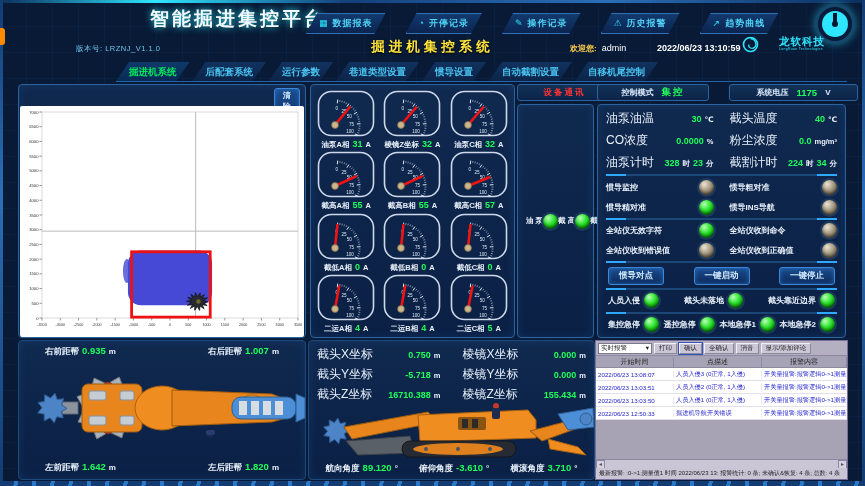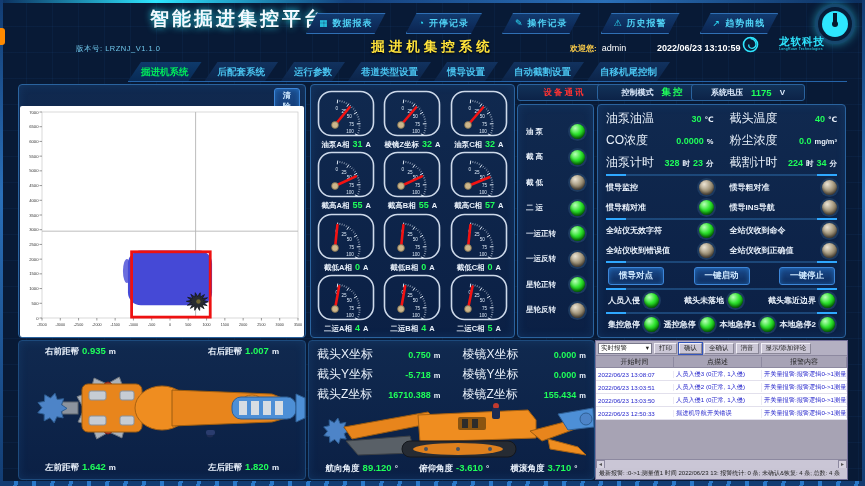--- a/index.html
+++ b/index.html
@@ -35,21 +35,21 @@
 #sys-title{position:absolute;left:50%;top:38px;transform:translateX(-50%);font-size:13.5px;font-weight:800;
   letter-spacing:4px;color:#ffe43c;text-shadow:0 1px 2px #000}
 #welcome{position:absolute;left:570px;top:43px;display:flex;gap:5px;align-items:baseline}
 #welcome .wl{color:#ffcf4a;font-size:8px;font-weight:bold}
 #welcome .un{color:#fff;font-size:9px;font-weight:normal}
 #datetime{position:absolute;left:657px;top:43px;color:#fff;font-size:9px;font-weight:bold}
 #brand{position:absolute;left:742px;top:36px;display:flex;gap:20px;align-items:flex-start}
 #brand .bt{color:#2ee6ff;font-size:10.5px;font-weight:800;letter-spacing:1px;line-height:1}
 #brand .bs{color:#2ee6ff;font-size:3.5px;letter-spacing:.3px}
 
-#tabs{position:absolute;left:128px;top:62px;right:18px;height:20px;display:flex;gap:3px;border-bottom:1px solid #2563a8}
+#tabs{position:absolute;left:116px;top:62px;right:18px;height:20px;display:flex;gap:3px;border-bottom:1px solid #2563a8}
 .tab{padding:0 13px;line-height:19px;font-size:9.5px;font-weight:bold;color:#49c3ef;cursor:pointer;white-space:nowrap;
   background:linear-gradient(#11325f,#0c2449);clip-path:polygon(13px 0,100% 0,calc(100% - 13px) 100%,0 100%)}
 .tab.active{color:#00e85a;background:linear-gradient(#0e3a6b,#082a55)}
 
 .panel{position:absolute;background:linear-gradient(180deg,#10294f,#0b2045);border:1px solid #2a639e;border-radius:4px;
   box-shadow:inset 0 0 10px rgba(40,120,200,.18)}
 .hdr-box{position:absolute;height:17px;background:linear-gradient(180deg,#123258,#0c2348);border:1px solid #2a639e;
   border-radius:3px;display:flex;align-items:center;justify-content:center;gap:8px}
 .fld{display:flex;align-items:baseline;gap:3px;font-size:8.5px;font-weight:bold;color:#e9f1fb;white-space:nowrap}
 .fld .v{color:#1fff5a;font-size:9.5px}
@@ -65,22 +65,22 @@
 #traj-fields{position:absolute;left:6px;top:3px;right:5px;display:flex;gap:9px;align-items:center}
 #traj-chart{position:absolute;left:1px;top:21px}
 
 #gauges{position:absolute;left:0;top:0;right:0;bottom:0;display:grid;grid-template-columns:repeat(3,1fr);padding:3px 2px}
 .gcell{display:flex;flex-direction:column;align-items:center;justify-content:flex-end}
 .glbl{display:flex;align-items:baseline;gap:3px;margin-top:1px}
 .glbl .n{font-size:7.5px;font-weight:bold}
 .glbl .v{font-size:9px;font-weight:bold;color:#1fff5a}
 .glbl .u{font-size:7.5px;font-weight:bold}
 
-#comm-items{position:absolute;left:0;top:0;right:0;bottom:0;display:flex;flex-direction:column;
-  justify-content:space-between;padding:19px 8px}
+#comm-items{position:absolute;left:0;top:0;right:0;bottom:0;display:flex;
+  padding:19px 8px}
 .citem{display:flex;align-items:center;justify-content:space-between}
 .citem .cl{font-size:7.5px;font-weight:bold;white-space:nowrap}
 
 #ctl-body{position:absolute;left:597px;top:104px;width:249px;height:234px;padding:5px 8px;display:flex;
   flex-direction:column;justify-content:space-between}
 .grid2{display:grid;grid-template-columns:1fr 1fr;column-gap:16px;row-gap:5px}
 .scell{display:flex;align-items:baseline}
 .scell .lbl{font-size:12px;font-weight:normal;white-space:nowrap}
 .scell .parts{margin-left:auto;display:flex;align-items:baseline;gap:3px}
 .scell .pv{color:#1fff5a;font-size:9px;font-weight:bold}
@@ -779,21 +779,21 @@
           <span class="cl">星轮反转</span>
           <div class="light off"></div>
         </div>
       </div>
   </div>
 
   <div class="hdr-box" style="left:597px;top:84px;width:112px">
     <span class="mode-lbl">控制模式</span>
     <span class="mode-val">集控</span>
   </div>
-  <div class="hdr-box" style="left:691px;top:84px;width:114px">
+  <div class="hdr-box" style="left:729px;top:84px;width:129px">
     <span class="mode-lbl">系统电压</span>
     <span class="mode-val" style="letter-spacing:0">1175</span>
     <span class="mode-lbl">V</span>
   </div>
 
   <div class="panel" id="ctl-body">
     <div class="grid2" id="stats">
         <div class="scell">
           <span class="lbl">油泵油温</span>
           <div class="parts">

